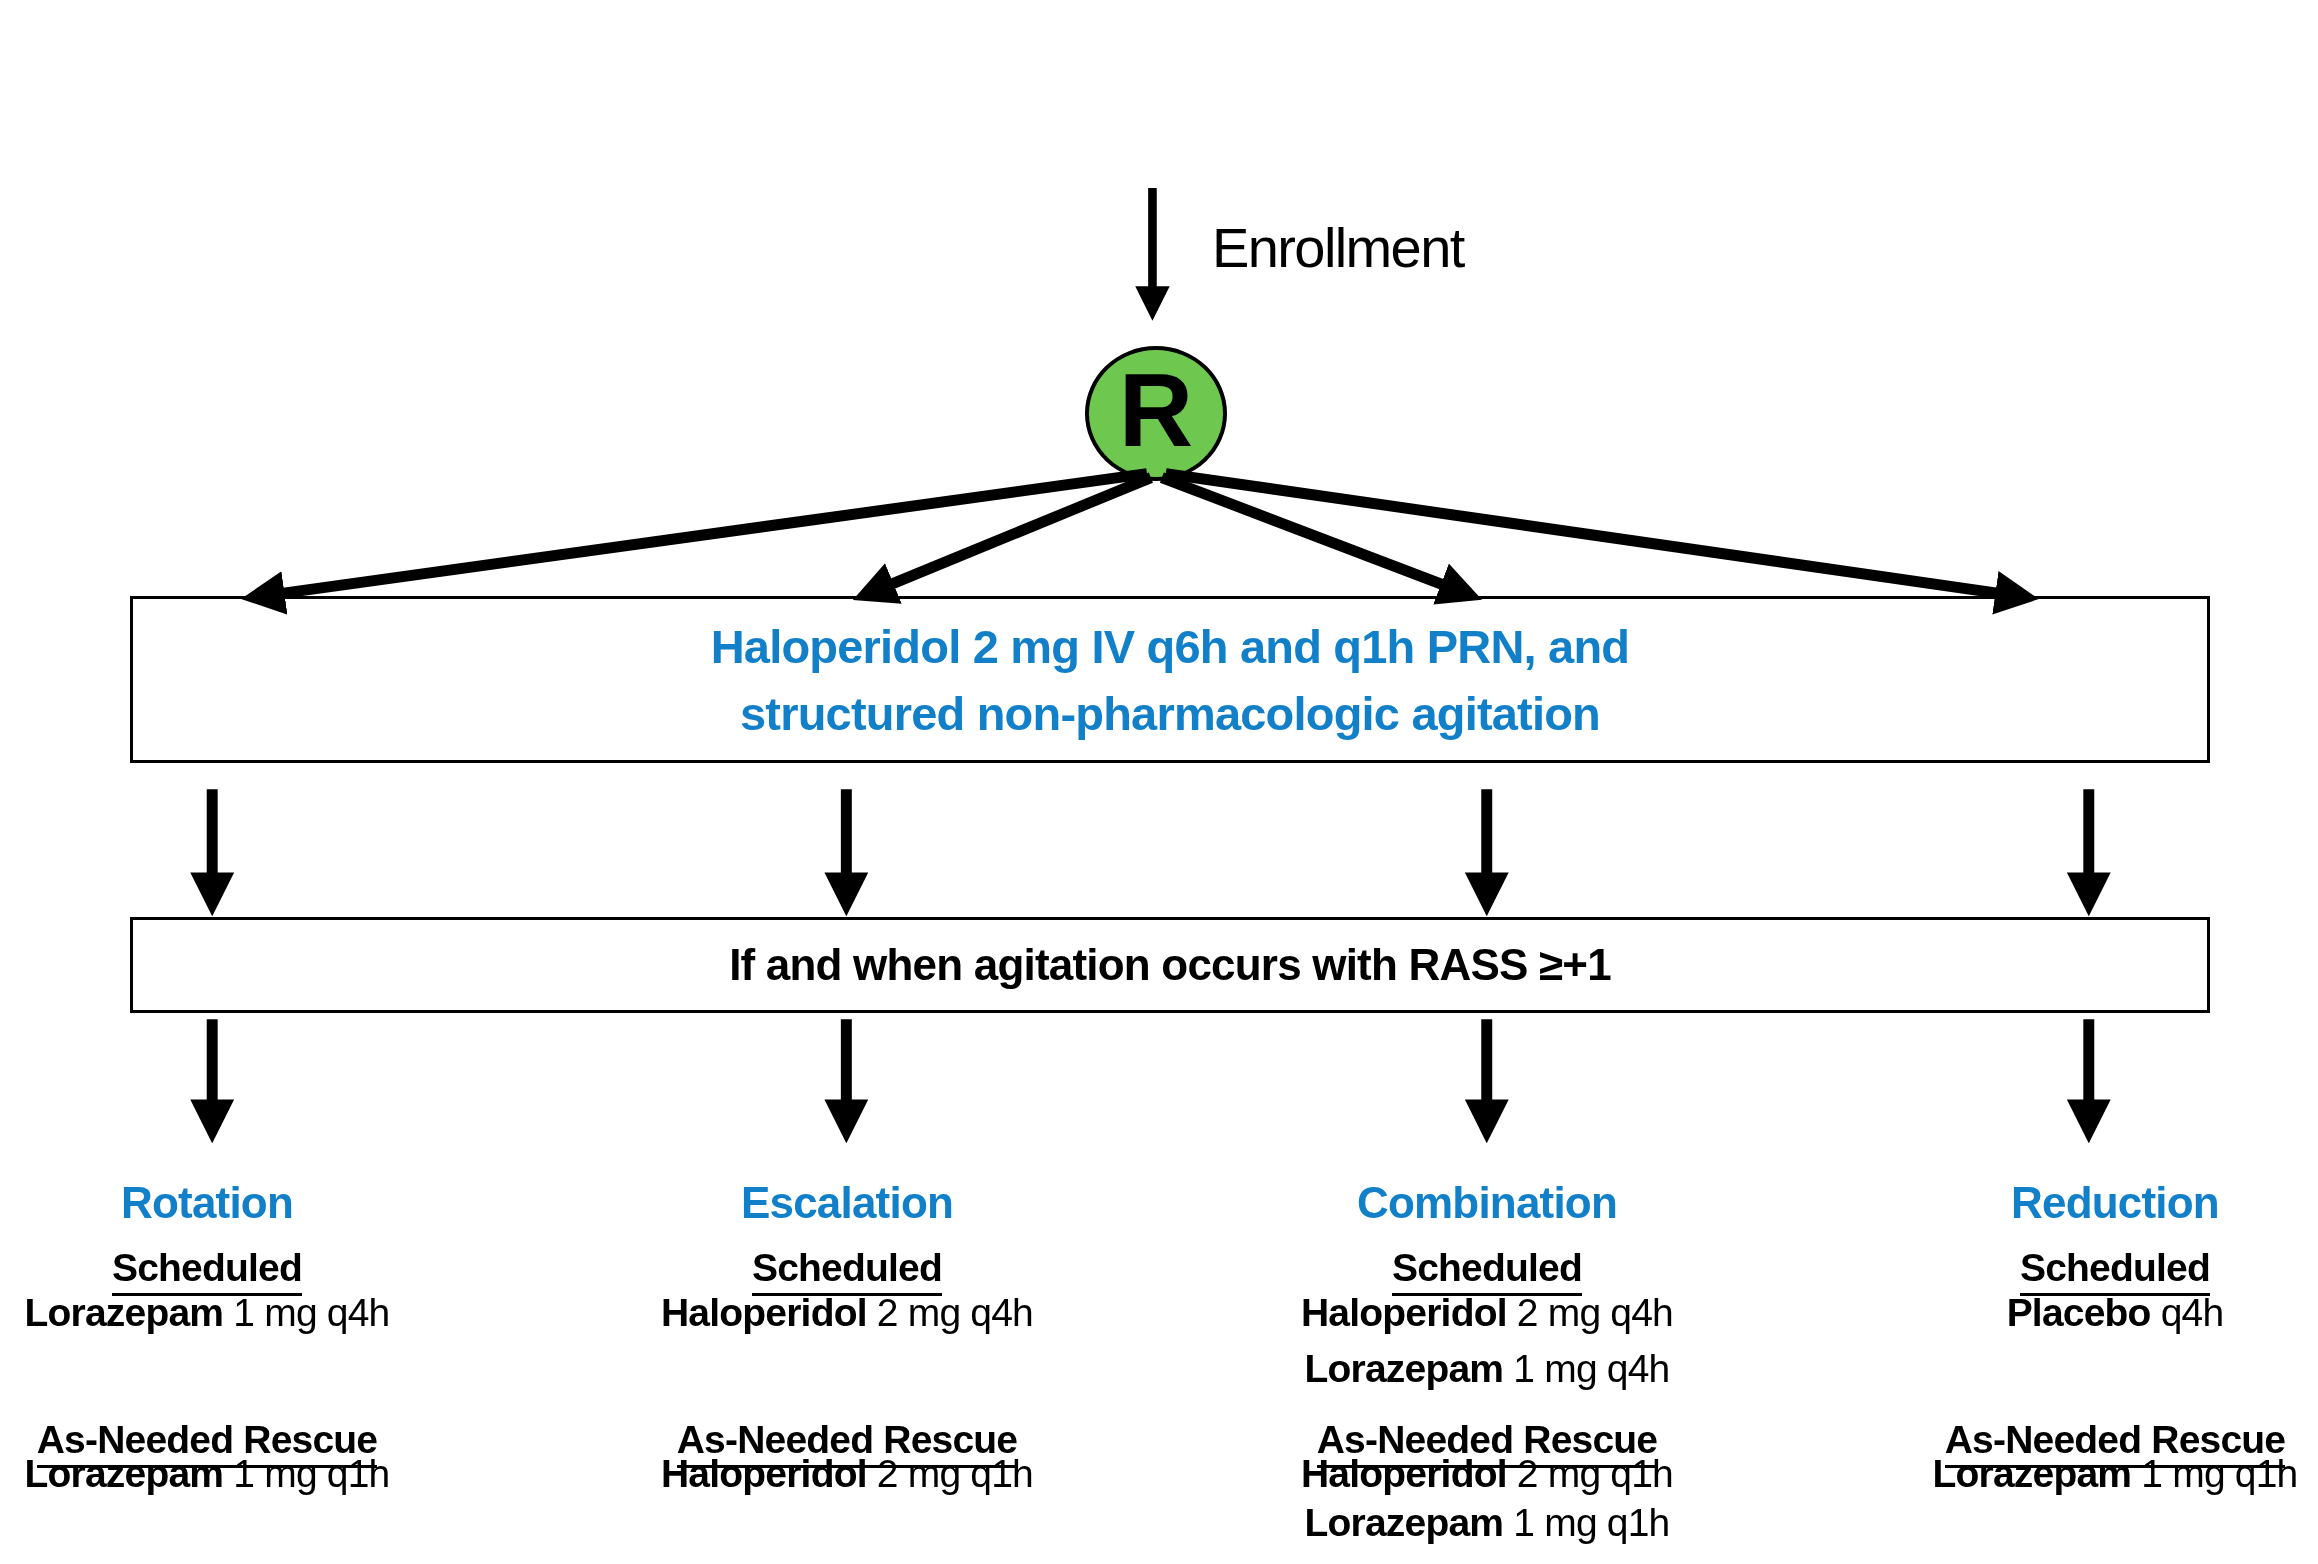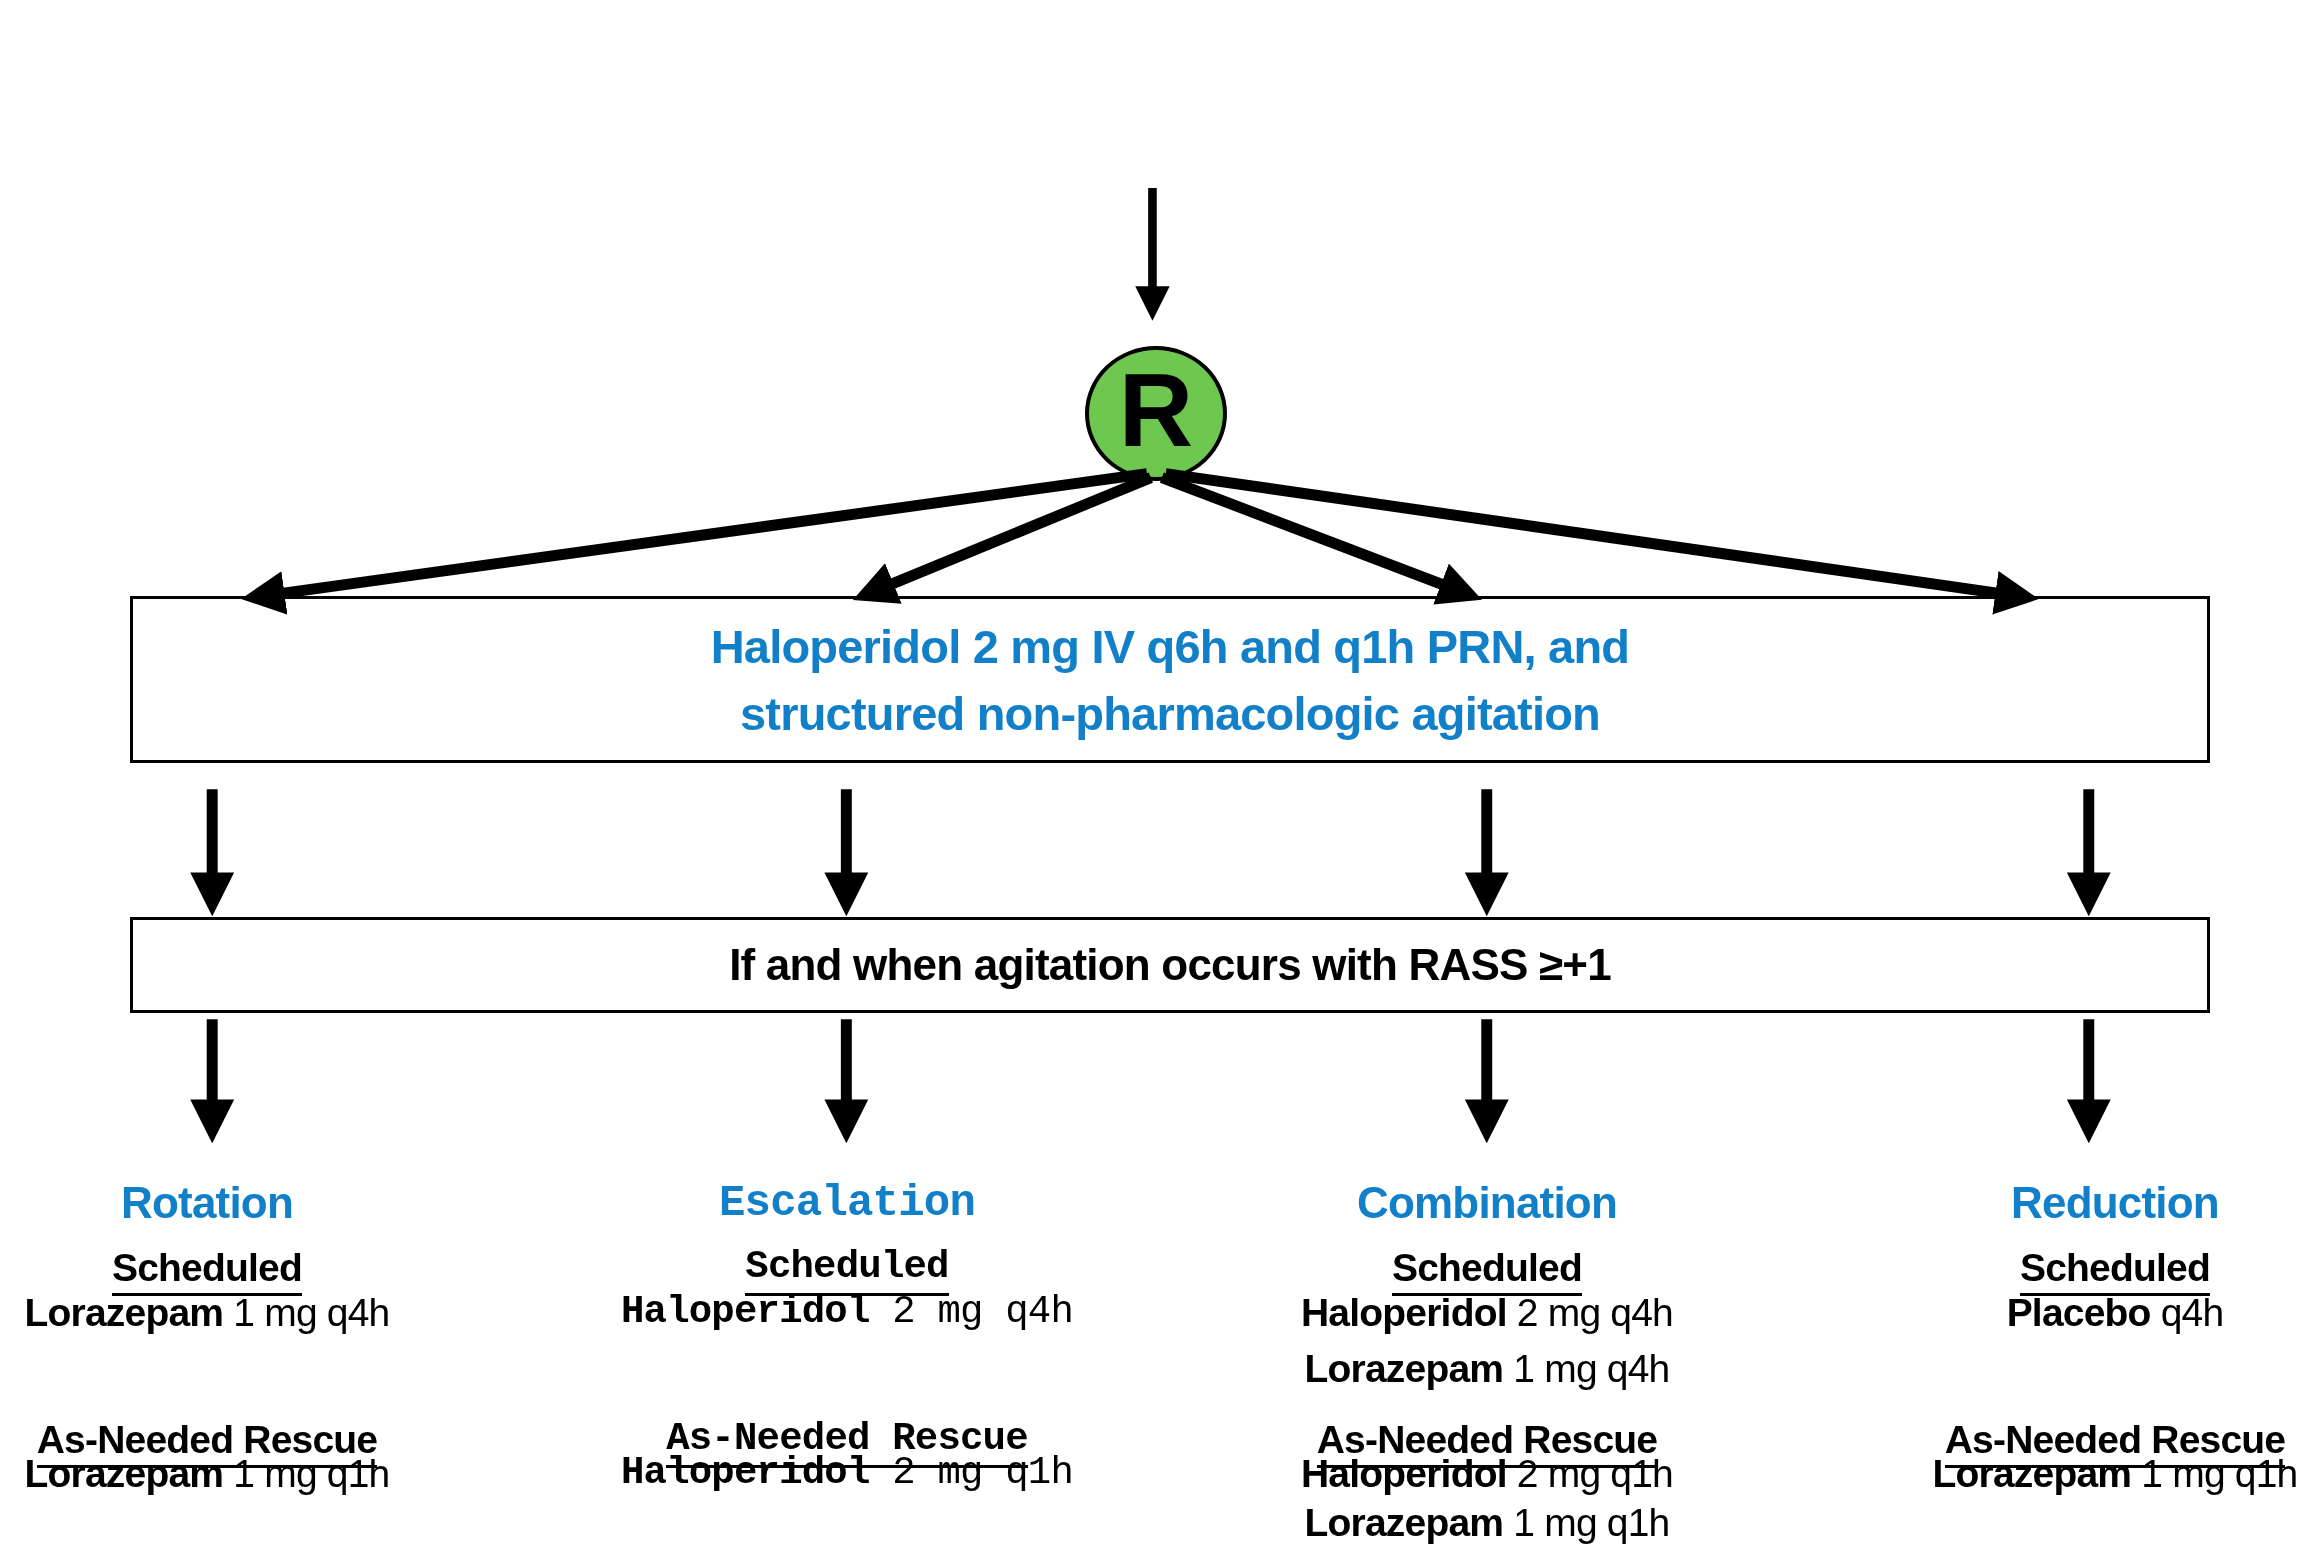--- a/index.html
+++ b/index.html
@@ -53,21 +53,21 @@
   .wbox div{white-space:nowrap;}
   
   .overlay{
     position:absolute;left:0;top:0;width:2319px;height:1565px;
     z-index:5;pointer-events:none;
   }
   .overlay line{stroke:#000;}
   
   .arm{position:absolute;top:1178px;width:642px;height:387px;}
   .arm-rotation{left:-114px;}
-  .arm-escalation{left:526px;font-family:Liberation Mono, monospace;}
+  .arm-escalation{left:526px;}
   .arm-combination{left:1166px;}
   .arm-reduction{left:1794px;}
   .arm-row{
     position:absolute;left:0;width:100%;text-align:center;
     font-size:39px;line-height:47px;letter-spacing:-0.8px;white-space:nowrap;
   }
   .arm-title{top:0;color:var(--accent_blue,#127FC9);font-weight:bold;font-size:44px;line-height:50px;}
   .row-sched-hdr{top:50px;}
   .row-sched-1{top:111px;}
   .row-sched-2{top:167px;}
@@ -81,20 +81,21 @@
   .drug{font-weight:bold;}
 </style>
 </head>
 <body>
 
 <div class="canvas">
 
   <div class="title">
   </div>
 
+  <div class="enroll-label">Enrollment</div>
 
   <div class="r-circle">
     <span class="r-letter">R</span>
   </div>
 
   <div class="wbox protocol-box">
     <div>Haloperidol 2 mg IV q6h and q1h PRN, and</div>
     <div>structured non-pharmacologic agitation</div>
   </div>
 

